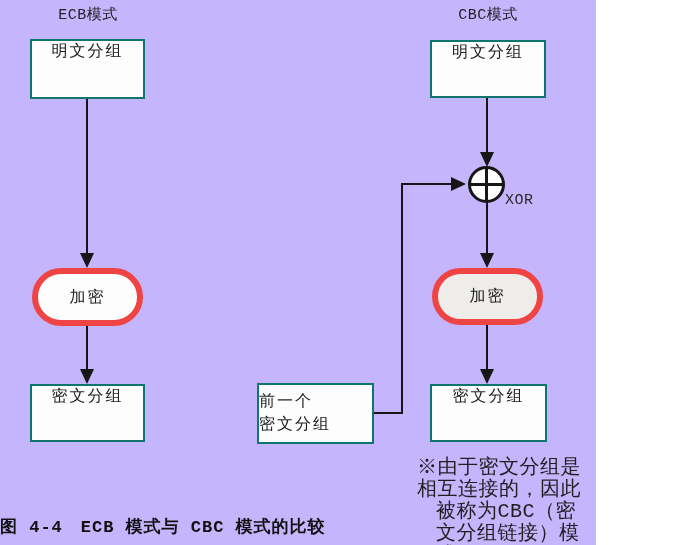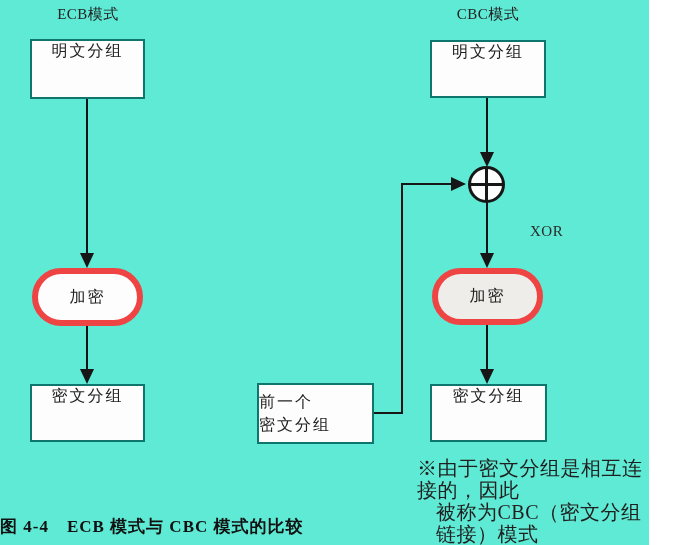--- a/index.html
+++ b/index.html
@@ -1,22 +1,22 @@
 <!DOCTYPE html>
 <html><head>
 <meta charset="utf-8">
 <style>
   * { margin: 0; padding: 0; box-sizing: border-box; }
   html, body { background: #ffffff; }
   .canvas {
     position: relative;
-    width: 649px;
+    width: 596px;
     height: 545px;
-    background: #5eead4;
-    font-family: Liberation Serif, serif;
+    background: #c4b5fd;
+    font-family: Liberation Mono, monospace;
     color: #1a1a1a;
     overflow: hidden;
   }
   .abs { position: absolute; }
   .col-title {
     font-size: 15px;
     font-weight: 500;
     text-align: center;
     width: 120px;
     letter-spacing: 0.5px;
@@ -126,21 +126,21 @@
 
   <div class="abs hline" style="left:373px; top:412px; width:30px;"></div>
   <div class="abs vline" style="left:401px; top:183px; height:231px;"></div>
   <div class="abs hline" style="left:401px; top:183px; width:52px;"></div>
   <div class="abs arrow-right" style="left:451px; top:177px;"></div>
 
   <div class="abs xor-circle" style="left:468px; top:166px;">
     <div class="xh"></div>
     <div class="xv"></div>
   </div>
-  <div class="abs xor-label" style="left:530px; top:192px;margin-top:31px;">XOR</div>
+  <div class="abs xor-label" style="left:505px; top:192px;">XOR</div>
 
   <div class="abs vline" style="left:486px; top:201px; height:53px;"></div>
   <div class="abs arrow-down" style="left:480px; top:253px;"></div>
 
   <div class="abs stadium shaded" style="left:432px; top:268px; width:111px; height:57px;">
     <span>加密</span>
   </div>
 
   <div class="abs vline" style="left:486px; top:325px; height:45px;"></div>
   <div class="abs arrow-down" style="left:480px; top:369px;"></div>

